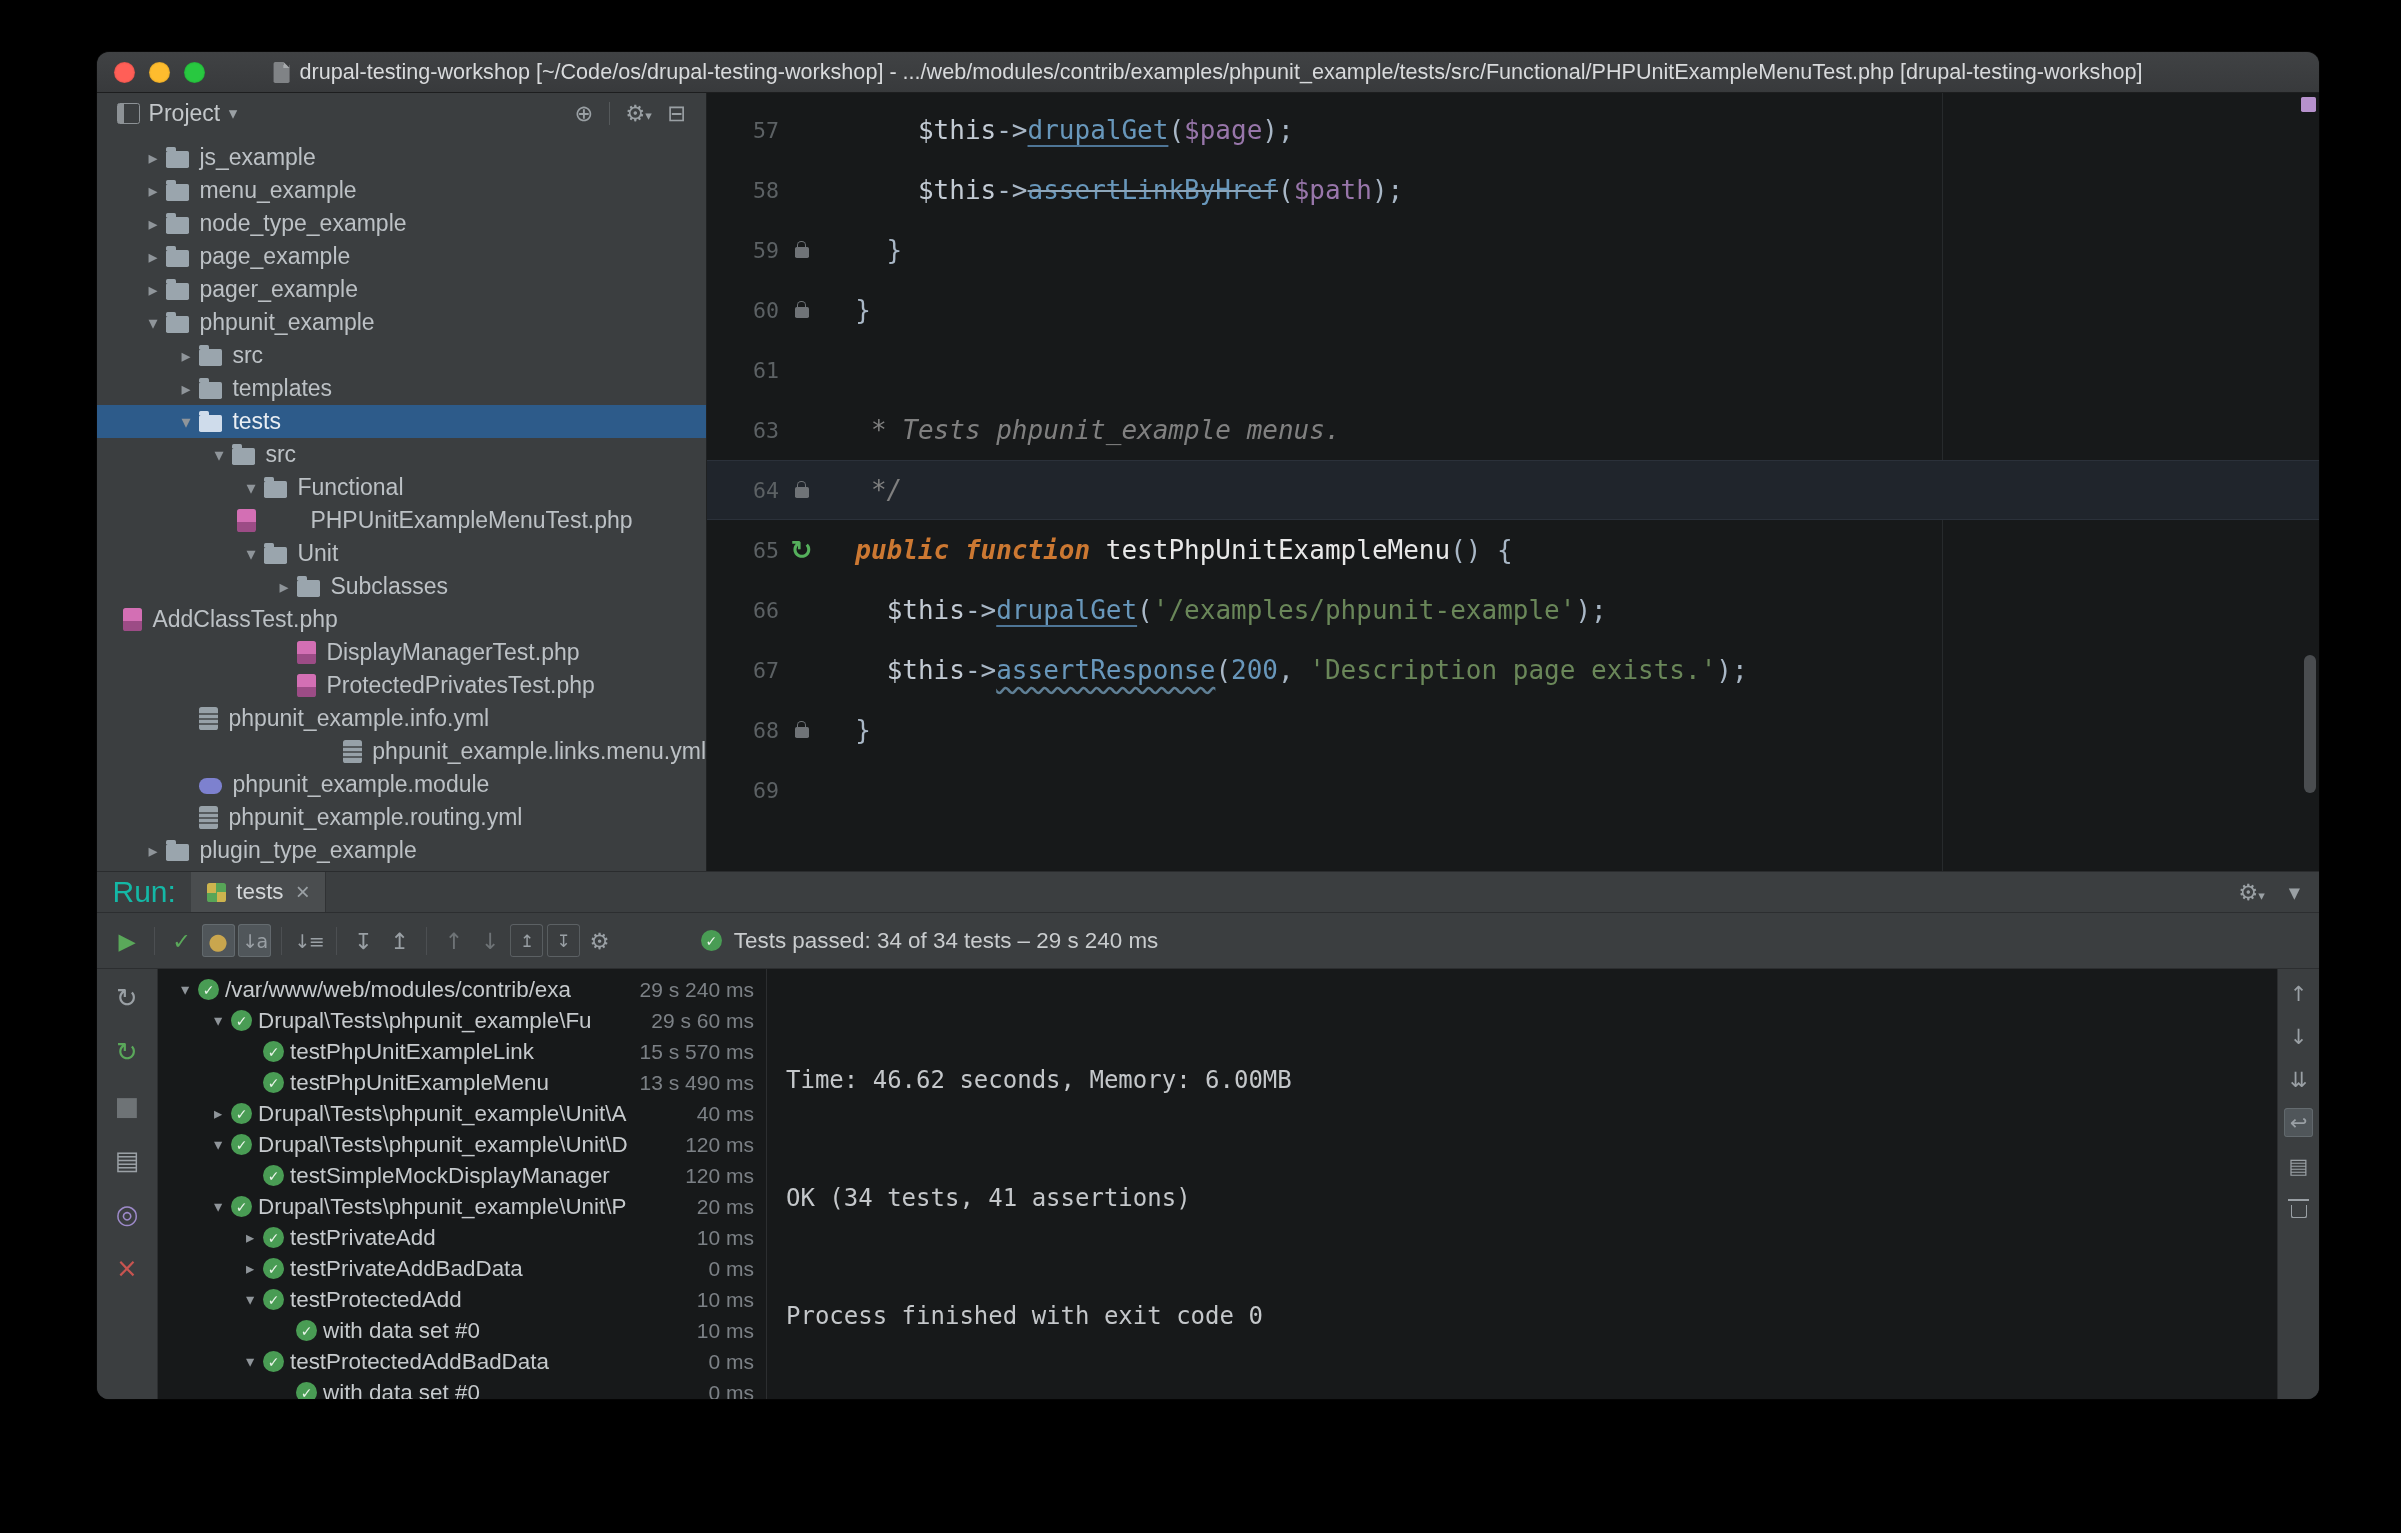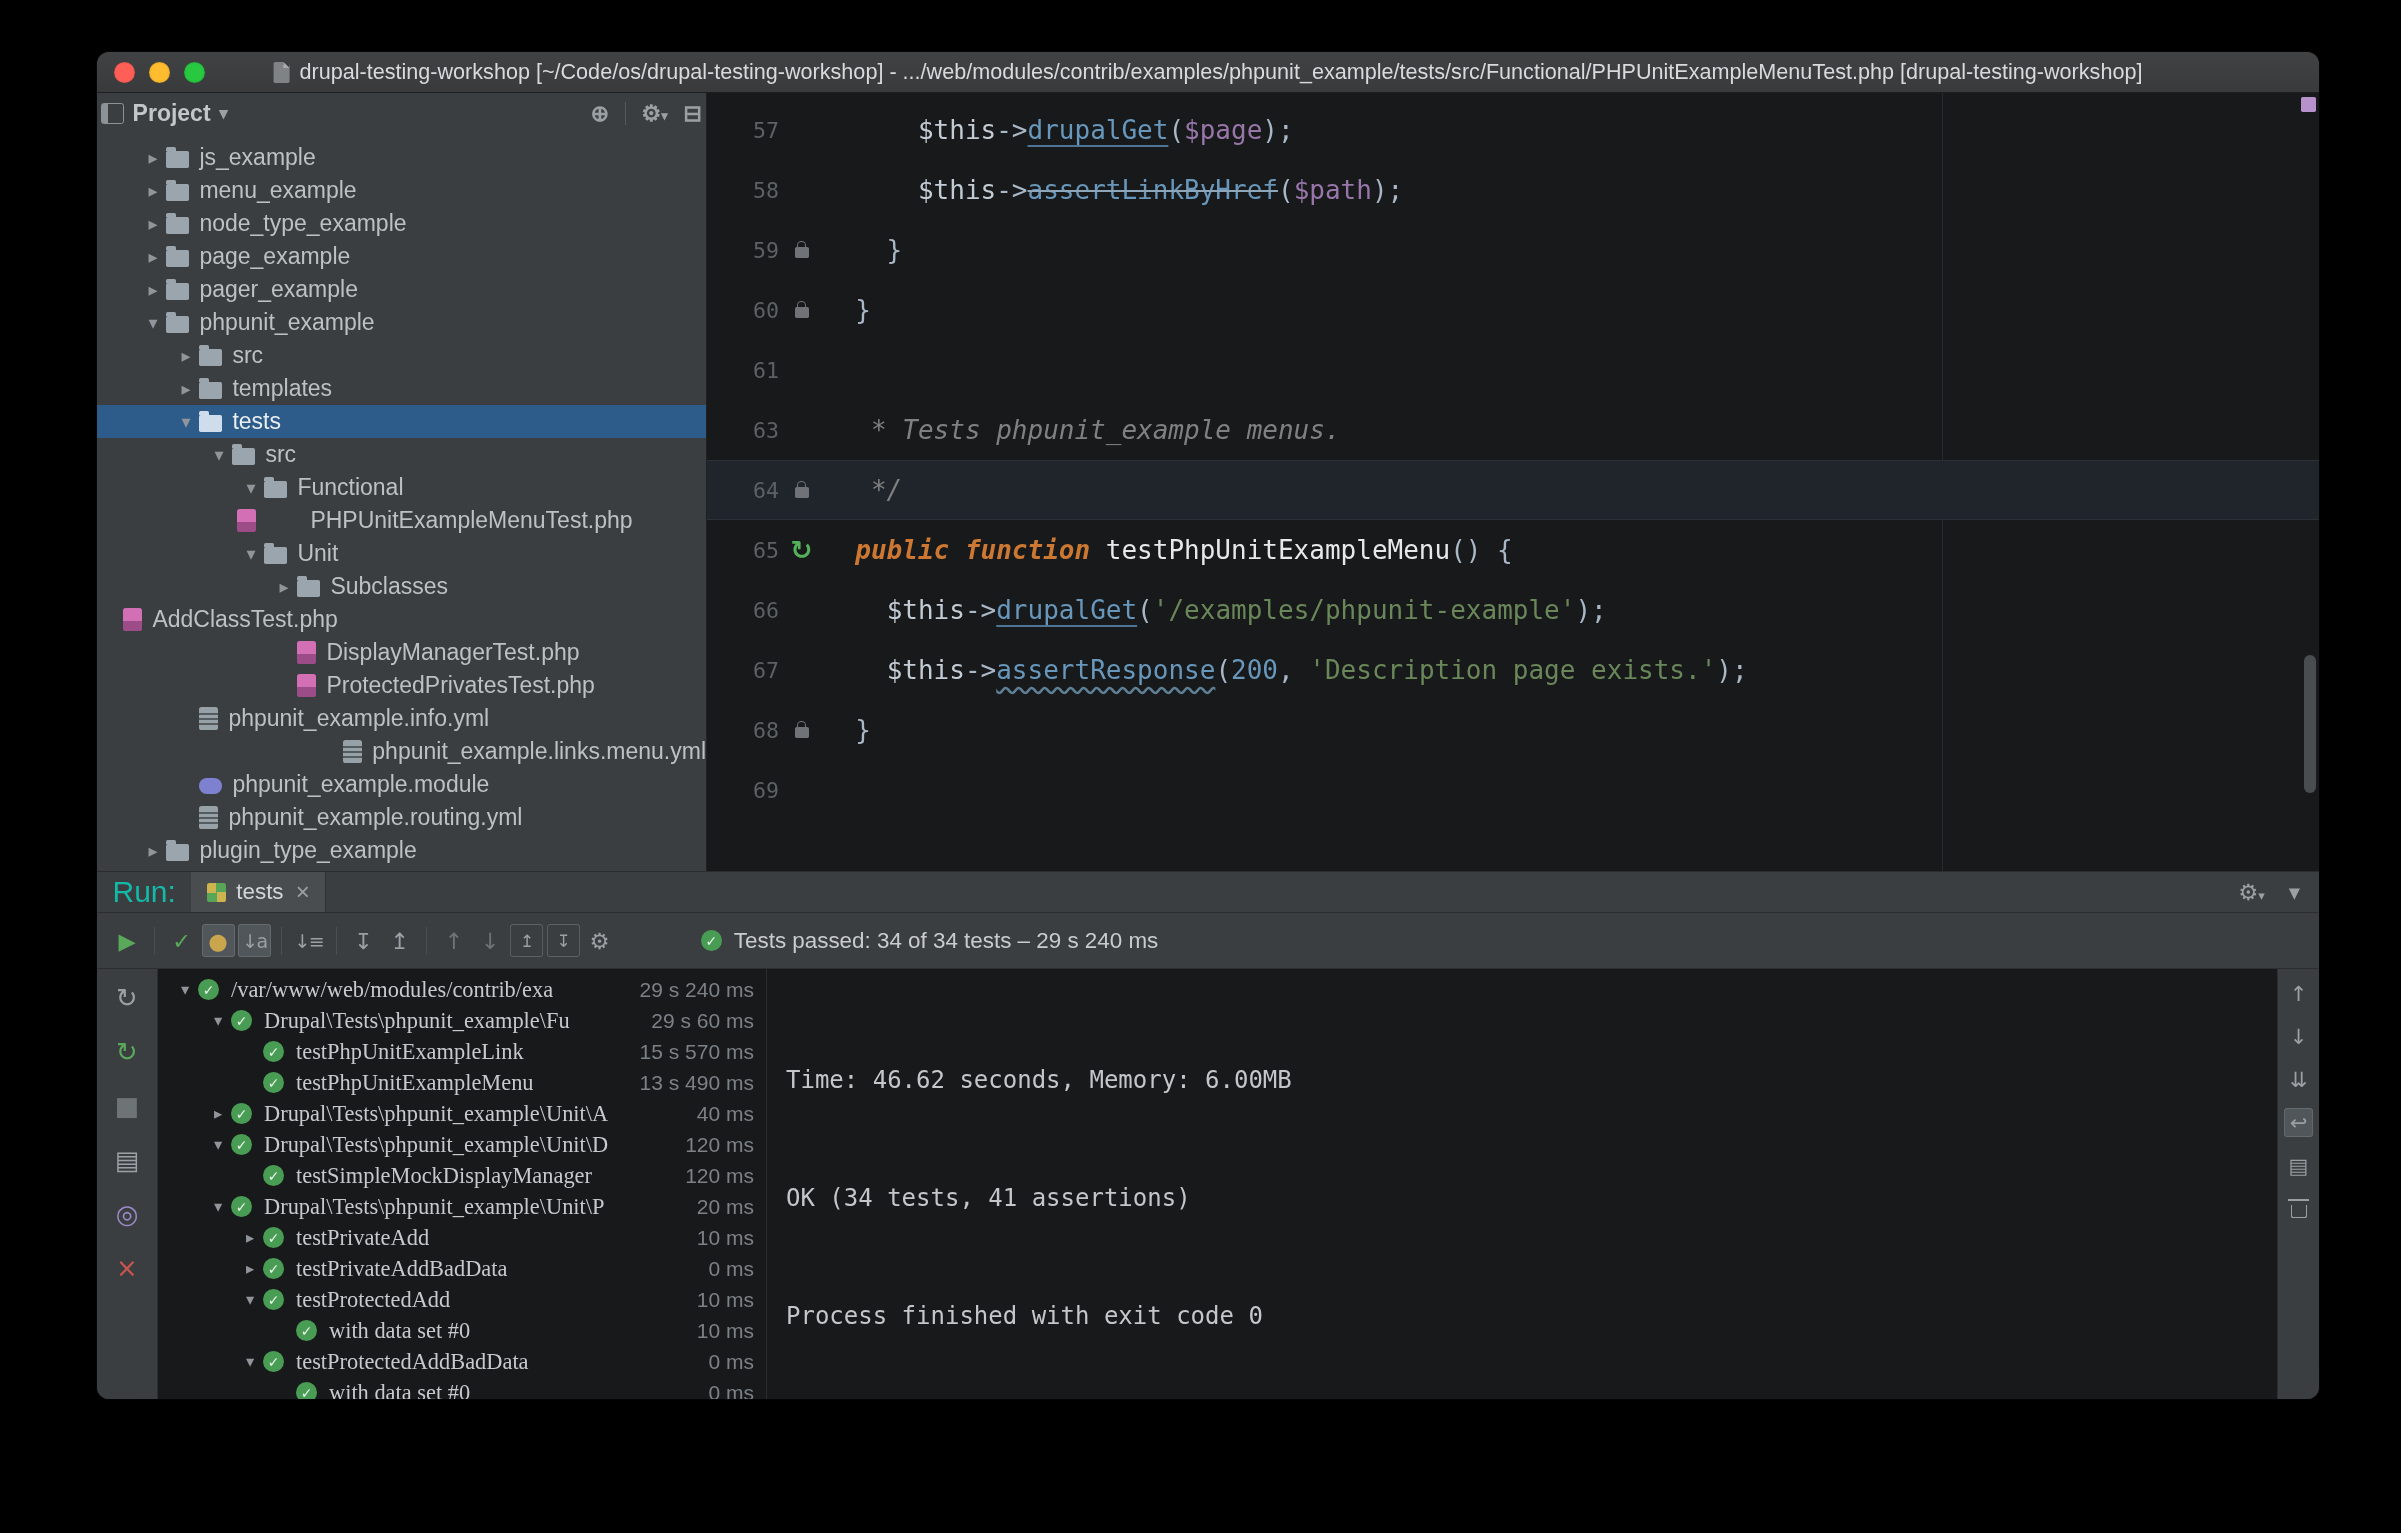--- a/index.html
+++ b/index.html
@@ -17,21 +17,21 @@
   .title-wrap{position:absolute;left:50%;transform:translateX(-50%);display:flex;align-items:center;gap:10.4px;white-space:nowrap;}
   .doc-icon{width:15.5px;height:21px;background:#808386;border-radius:1.7px;position:relative;flex:none;}
   .doc-icon::before{content:'';position:absolute;right:0;top:0;border:3.5px solid #3a3c3e;border-left-color:#a8abad;border-bottom-color:#a8abad;}
   .title-text{color:#d8dadc;font-size:21.6px;}
 
   
   .main{display:flex;height:780px;}
 
   
   .project{width:609px;background:#3b3e40;border-right:0.9px solid #1f2122;display:flex;flex-direction:column;flex:none;}
-  .pheader{height:41px;display:flex;align-items:center;padding:0 4px;color:#c3c7ca;font-size:23px;gap:8.6px;flex:none;font-weight:bold;}
+  .pheader{height:41px;display:flex;align-items:center;padding:0 20px;color:#c3c7ca;font-size:23px;gap:8.6px;flex:none;}
   .pwin-icon{width:21px;height:19px;border:1.7px solid #8d9296;border-radius:2.6px;position:relative;flex:none;}
   .pwin-icon::before{content:'';position:absolute;left:0;top:0;bottom:0;width:6px;background:#8d9296;}
   .pchev{color:#9aa0a4;font-size:17px;}
   .phicons{margin-left:auto;display:flex;align-items:center;gap:15.5px;color:#9aa0a4;font-size:22.4px;}
   .phicons .phsep{width:0.9px;height:22.4px;background:#55595b;}
   .phicons small{font-size:13px;vertical-align:middle;color:#9aa0a4;}
   .ptree{flex:1;overflow:hidden;padding-top:7px;}
   .prow{height:33px;display:flex;align-items:center;font-size:23px;color:#bcc1c5;white-space:nowrap;}
   .prow.sel{background:#2d5b8a;color:#e9eef3;}
   .chev{width:26px;flex:none;color:#8f959a;font-size:18px;text-align:center;}
@@ -95,21 +95,21 @@
   .pass{width:21px;height:21px;border-radius:50%;background:#499c54;color:#eaf5ea;display:inline-flex;
         align-items:center;justify-content:center;font-size:14px;font-weight:bold;flex:none;font-family:"DejaVu Sans",sans-serif;}
 
   .run-content{flex:1;display:flex;min-height:0;}
   .lstrip{width:60px;background:#3b3e40;border-right:0.9px solid #2c2e30;display:flex;flex-direction:column;
           align-items:center;padding-top:12px;gap:21px;flex:none;}
   .lstrip .tbicon{margin:0;font-size:26px;}
   .ttree{width:608px;background:#17191a;border-right:0.9px solid #2c2e30;padding-top:5.2px;overflow:hidden;flex:none;}
   .trow{height:31px;display:flex;align-items:center;font-size:22.4px;color:#c6cacd;padding-right:12px;}
   .trow .chev{width:26px;font-size:16.4px;}
-  .tlabel{margin-left:12px;white-space:nowrap;overflow:hidden;flex:1;font-family:Liberation Serif, serif;}
+  .tlabel{margin-left:6px;white-space:nowrap;overflow:hidden;flex:1;}
   .tdur{color:#7c8186;font-size:21px;margin-left:10.4px;flex:none;}
   .console{flex:1;background:#17191a;font-family:"DejaVu Sans Mono",monospace;font-size:24px;color:#c4c7ca;
            padding:97px 0 0 19px;overflow:hidden;}
   .cline{margin-bottom:90px;white-space:pre;}
   .rstrip{width:41px;background:#3b3e40;border-left:0.9px solid #2c2e30;display:flex;flex-direction:column;
           align-items:center;padding-top:10.4px;gap:14px;flex:none;}
   .rstrip .tbicon{min-width:29px;height:29px;font-size:21px;margin:0;}
   .icon-trash{position:relative;width:14px;height:12px;border:1.7px solid #9aa0a5;border-top:none;
               border-radius:0 0 2.6px 2.6px;display:inline-block;margin-top:4.3px;}
   .icon-trash::before{content:'';position:absolute;top:-5.2px;left:-3.5px;right:-3.5px;height:1.7px;background:#9aa0a5;}

